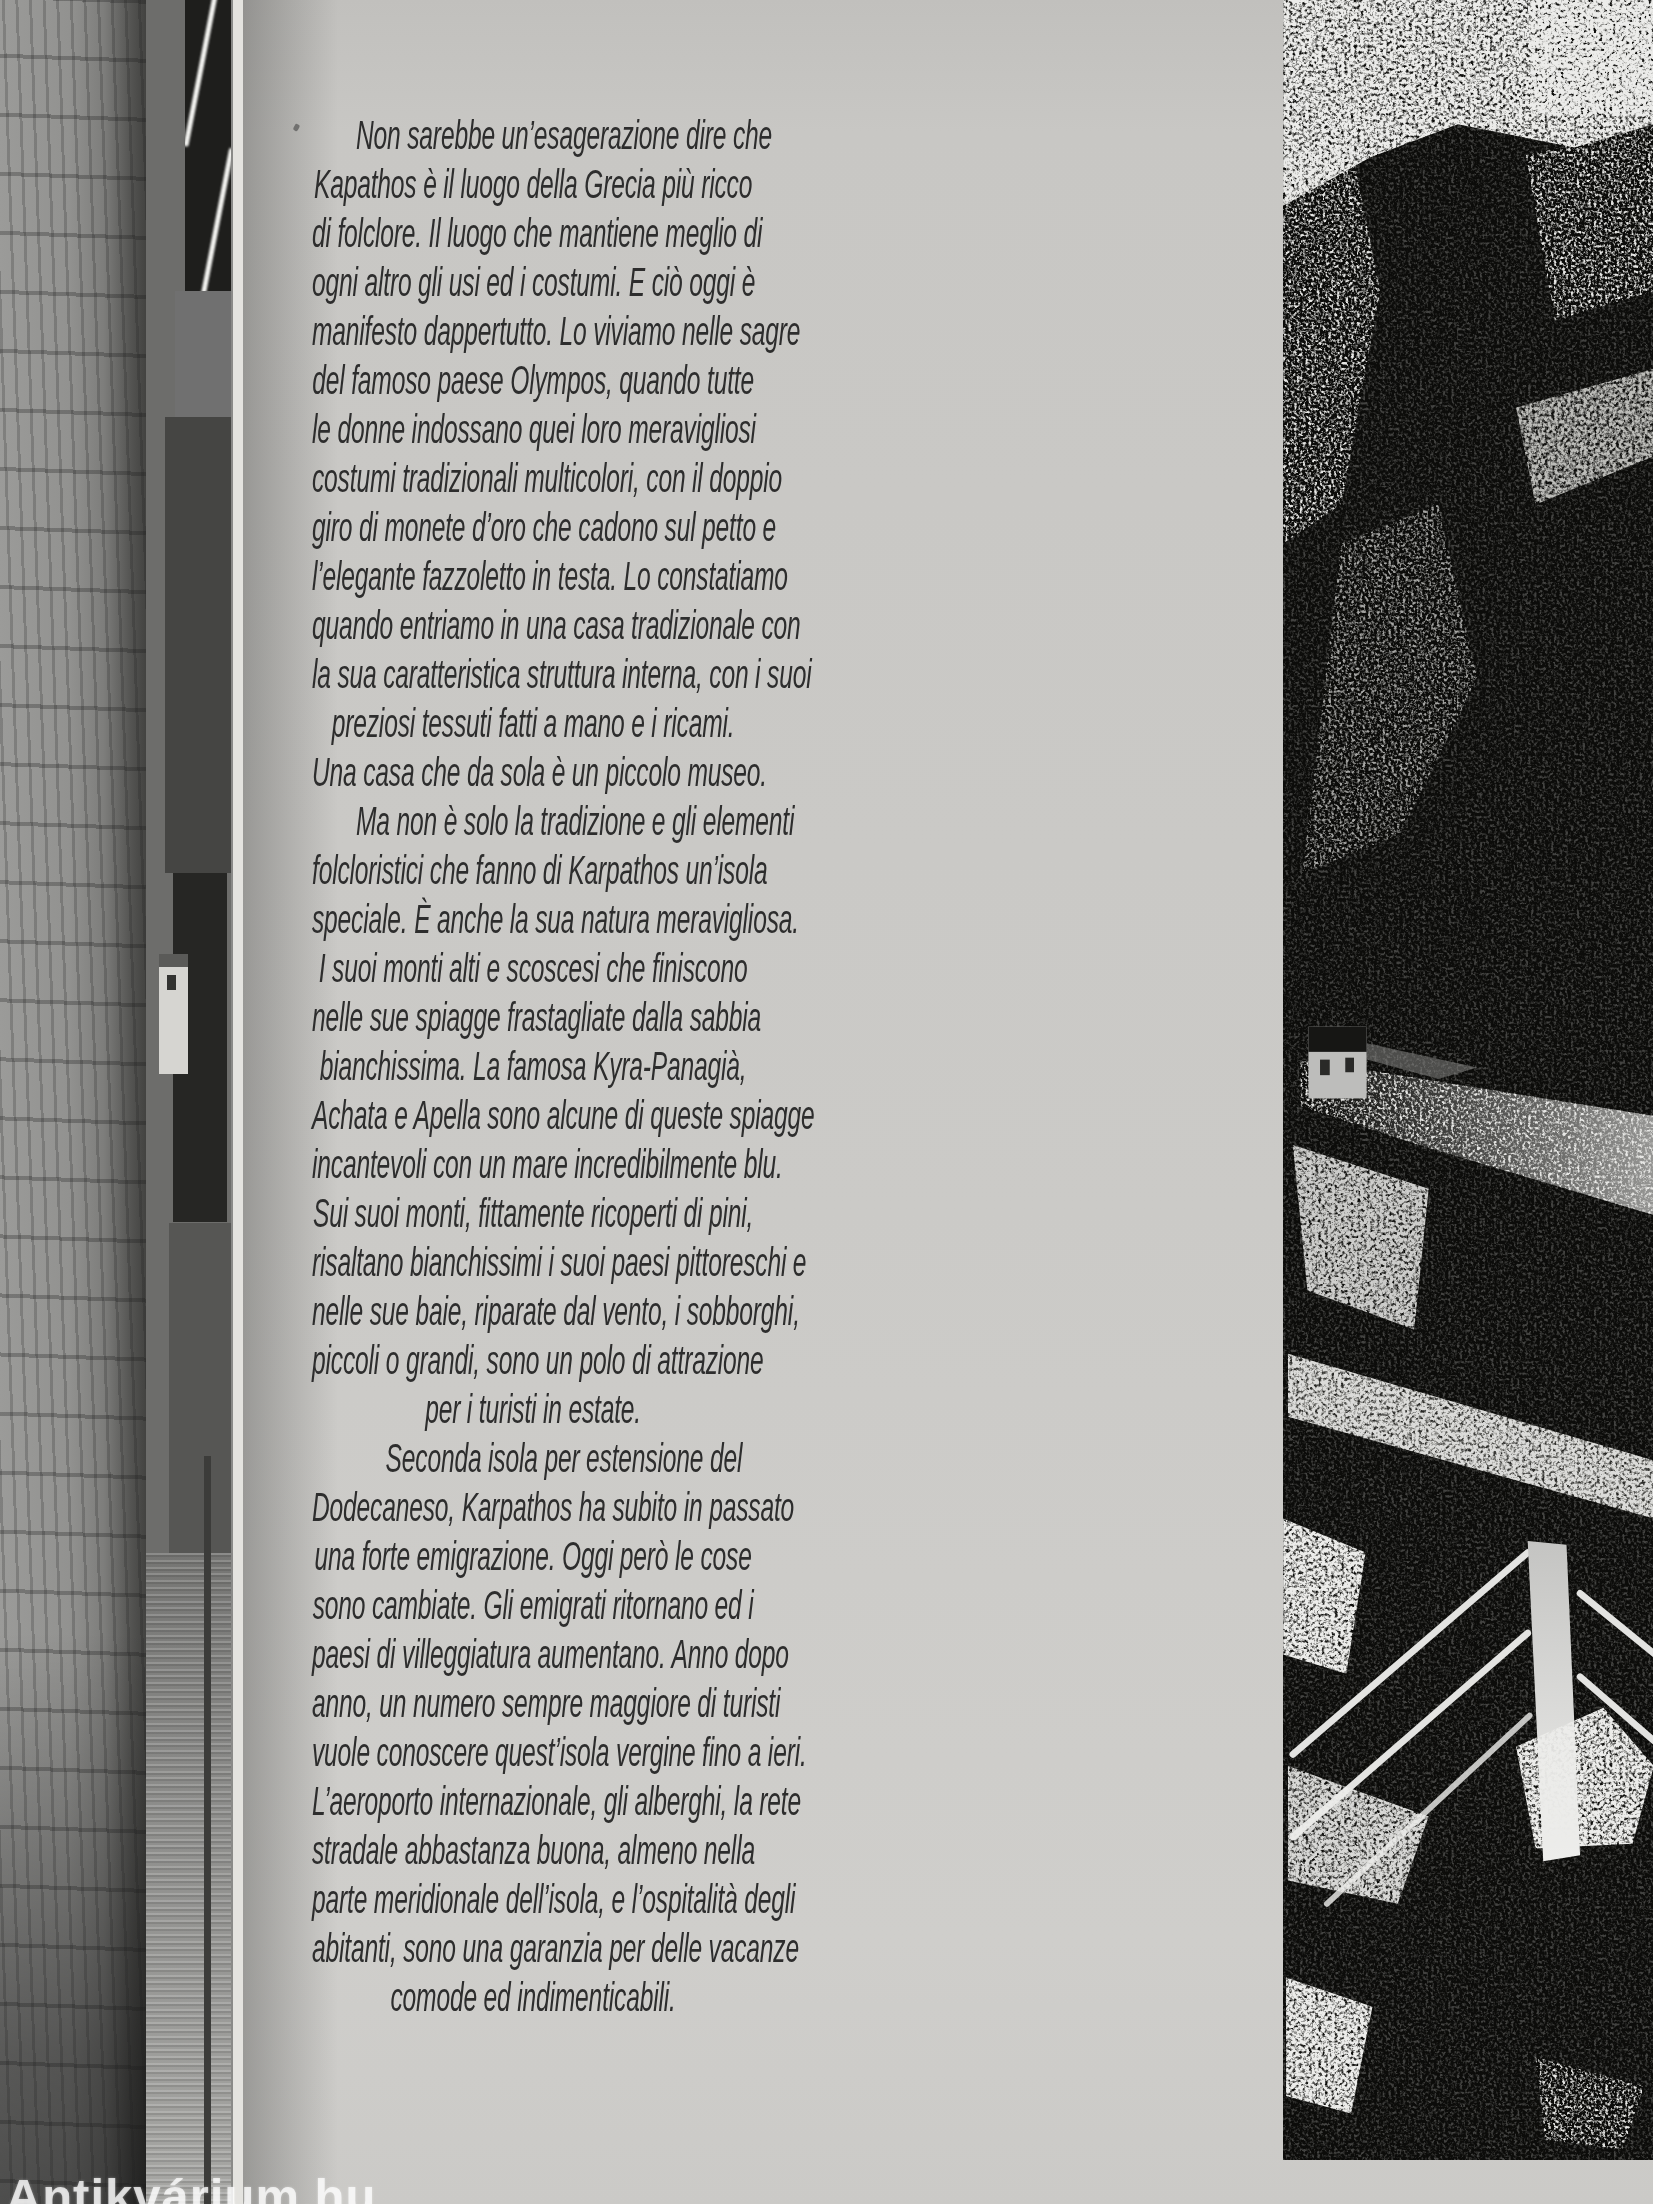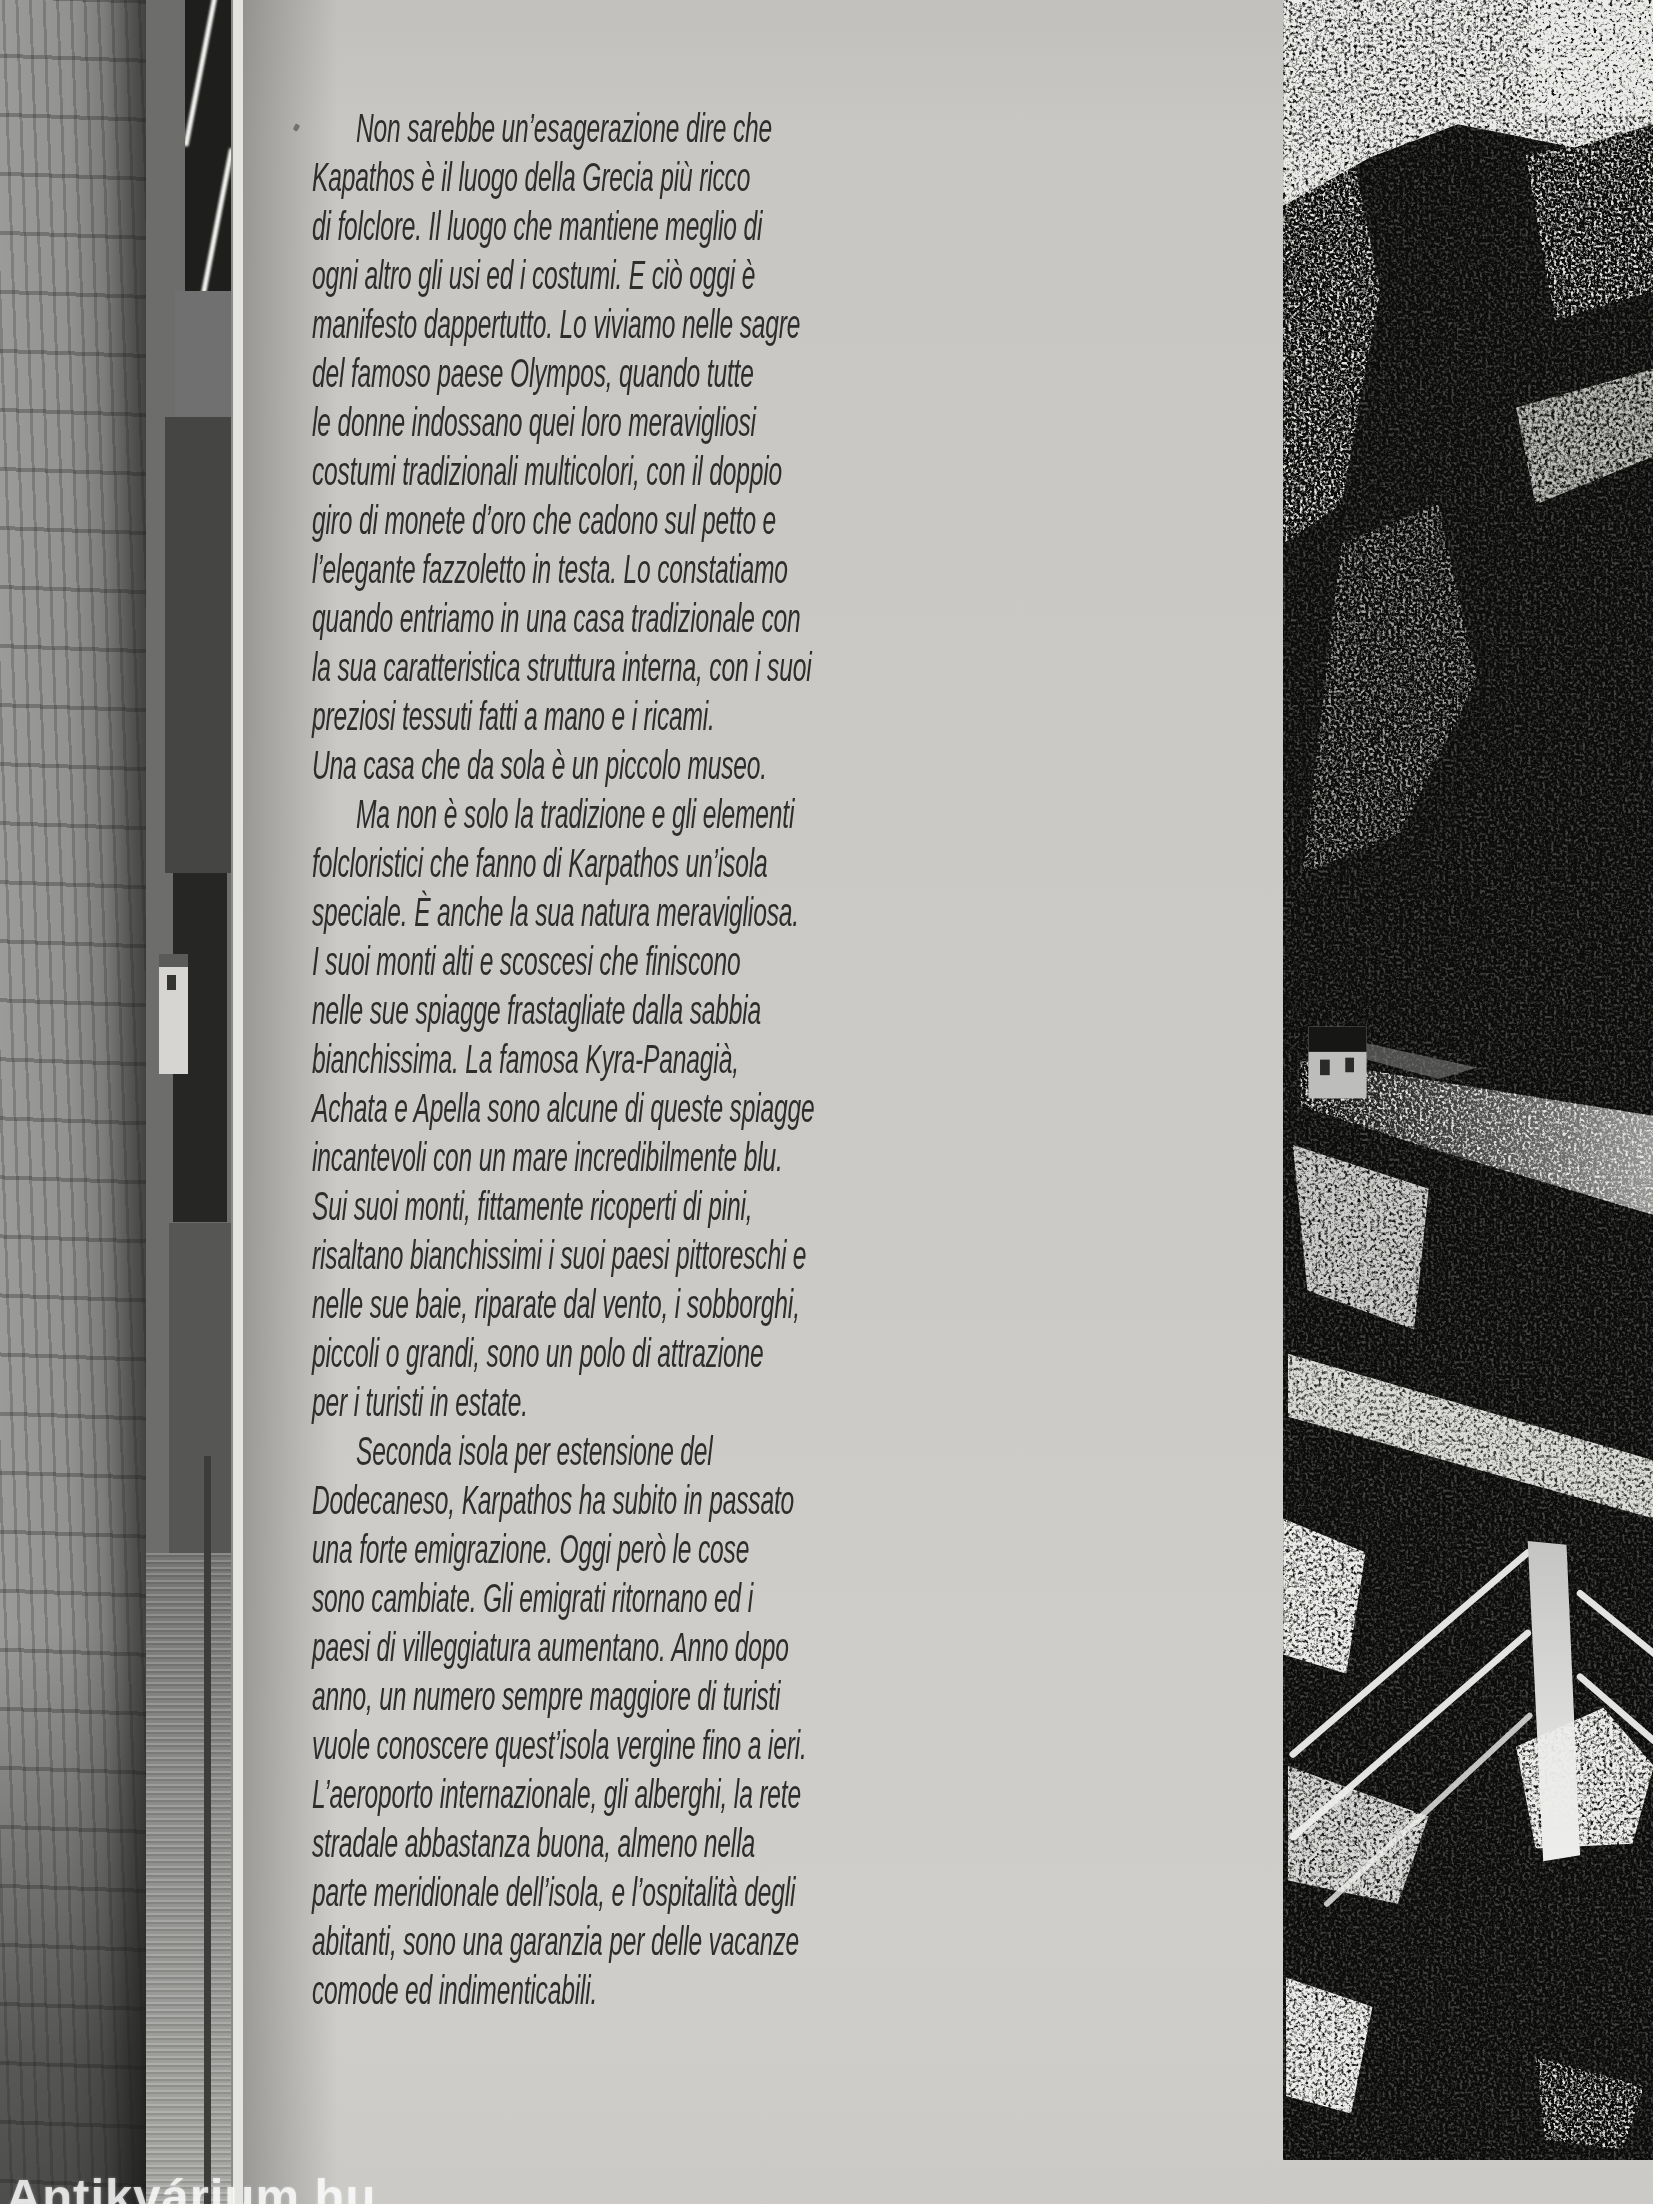--- a/index.html
+++ b/index.html
@@ -16,22 +16,23 @@
   .gutter-shadow{
     position:absolute;left:241px;top:0;width:97px;height:2205px;
     background:linear-gradient(90deg,rgba(75,75,73,.40),rgba(75,75,73,0));
   }
   .speck{
     position:absolute;left:294px;top:124px;width:4.9px;height:6.8px;
     background:rgba(60,60,60,.55);transform:rotate(28deg);border-radius:1.9px;
   }
   
   .text-col{
-    position:absolute;left:312px;top:104px;width:737px;
+    position:absolute;left:312px;top:111px;width:737px;
     color:#2d2d2d;
+    text-align:center;
   }
   .line{
     height:49px;line-height:49px;font-size:41px;
     font-style:italic;font-weight:300;font-stretch:condensed;
     letter-spacing:-0.3px;white-space:nowrap;
     transform:scaleX(0.60);transform-origin:0 50%;
   }
   .line.indent{margin-left:44px;}
   
   .wood{

